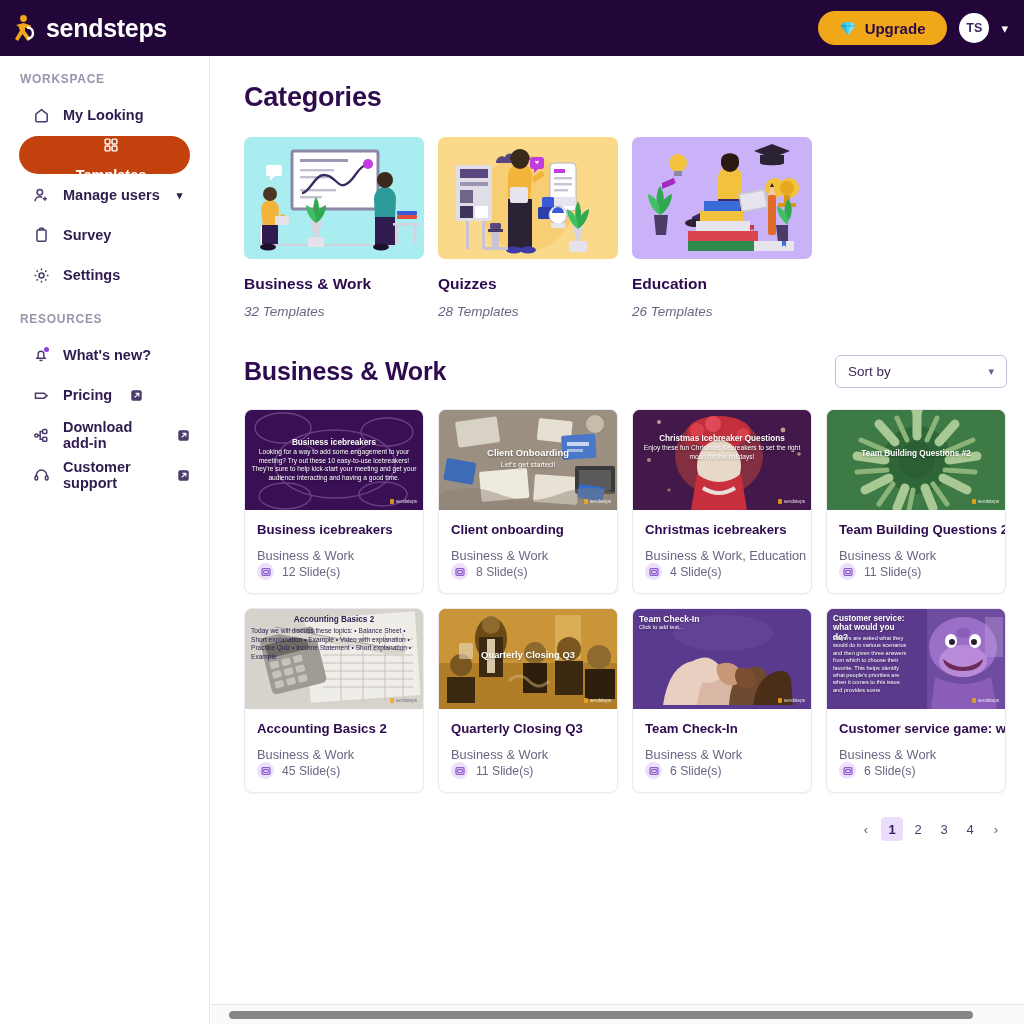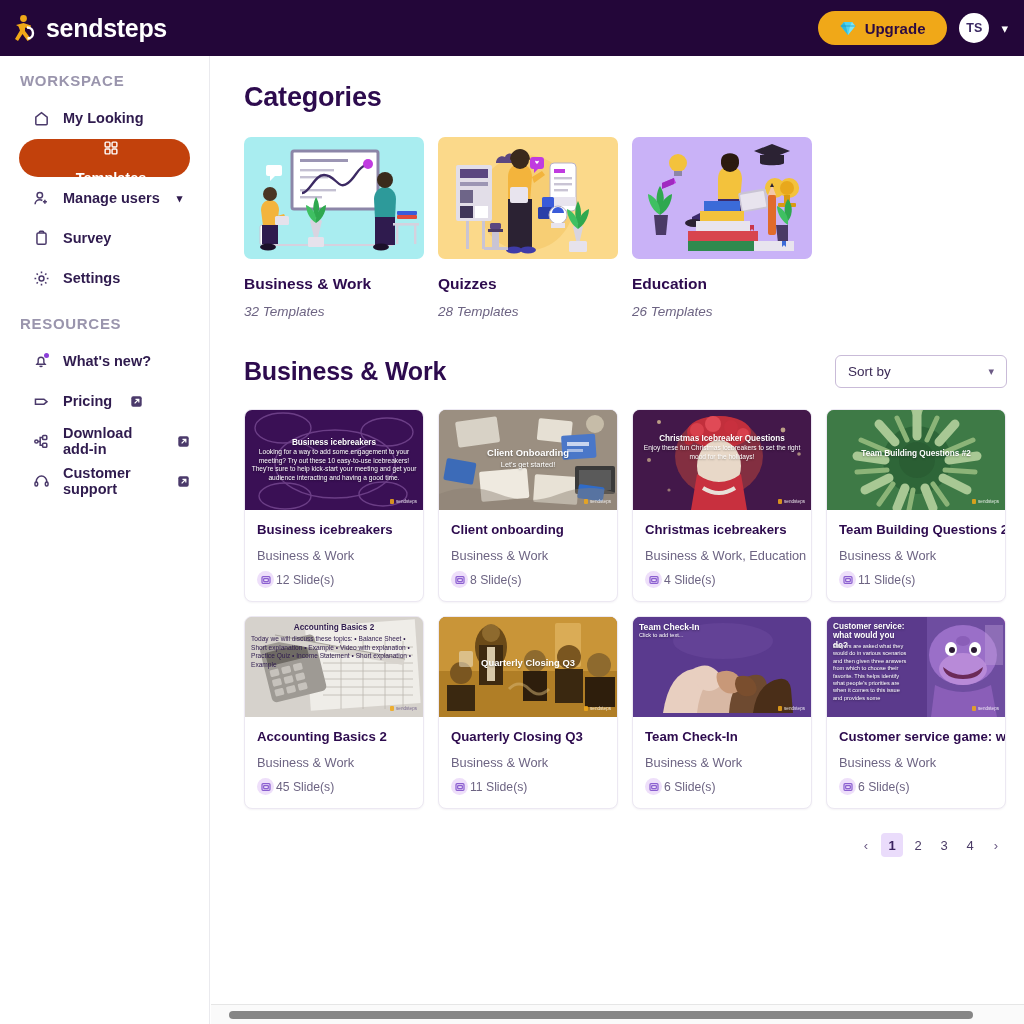--- a/index.html
+++ b/index.html
@@ -33,21 +33,21 @@
     font-size:12.5px; font-weight:700; letter-spacing:0.3px;
   }
   .caret-dn { color:#fff; font-size:13px; line-height:1; }
 
   
   .sidebar {
     position:absolute; top:56px; left:0; width:210px; height:968px;
     background:#fff; border-right:1px solid #EAEAEE; padding-top:16px;
   }
   .side-section-label {
-    font-size:15px; font-weight:600; letter-spacing:0.7px;
+    font-size:12px; font-weight:600; letter-spacing:0.7px;
     color:#9A95AD; padding-left:20px; margin-bottom:10px;
   }
   .side-item {
     display:flex; align-items:center; gap:13px; height:38px;
     margin: 2px 19px 2px 19px; padding-left:13px; border-radius:19px;
     cursor:pointer; color:#2F1B4E; font-size:14.5px; font-weight:600;
   }
   .side-item .ico { width:18px; height:18px; display:flex; align-items:center; justify-content:center; flex:none; }
   .side-item.active { background:#c2410c; color:#fff;flex-direction:column; }
   .side-item.active .ico svg { stroke:#fff; }
@@ -116,21 +116,21 @@
     position:absolute; right:6px; bottom:6px; font-size:4.6px; color:#fff;
     opacity:.85; display:flex; align-items:center; gap:2px;
   }
   .tpl-thumb .wm i { width:4px;height:5px;background:#F0A818;display:block;border-radius:1px; }
   .tpl-body { padding:12px 12px 13px 12px; }
   .tpl-title {
     font-size:13.2px; font-weight:700; color:#2D0B4E;
     white-space:nowrap; overflow:visible;
   }
   .tpl-cat { margin-top:11px; font-size:12.8px; color:#6D6483; white-space:nowrap; }
-  .tpl-slides { margin-top:8px; display:flex; align-items:center; gap:2px; }
+  .tpl-slides { margin-top:0; display:flex; align-items:center; gap:8px; }
   .slide-badge {
     width:17px; height:17px; border-radius:50%; background:#EEDFFA;
     display:flex; align-items:center; justify-content:center; flex:none;
   }
   .slide-badge svg { stroke:#8B5FD0; fill:none; stroke-width:1.5; }
   .tpl-slides span { font-size:12.2px; color:#6D6483; }
 
   
   .pager {
     display:flex; align-items:center; gap:4px; justify-content:flex-end;

